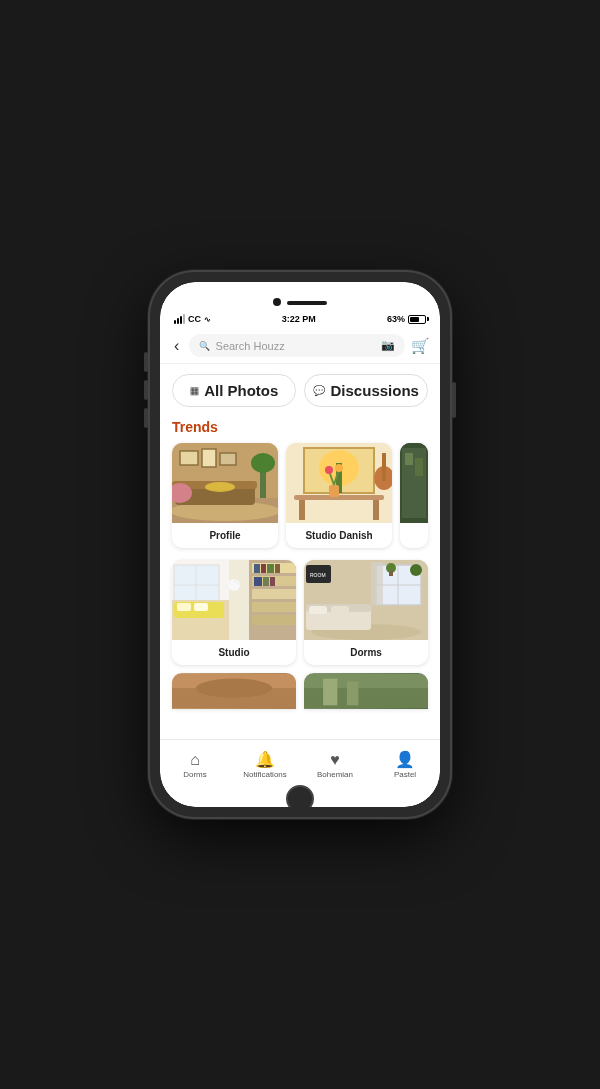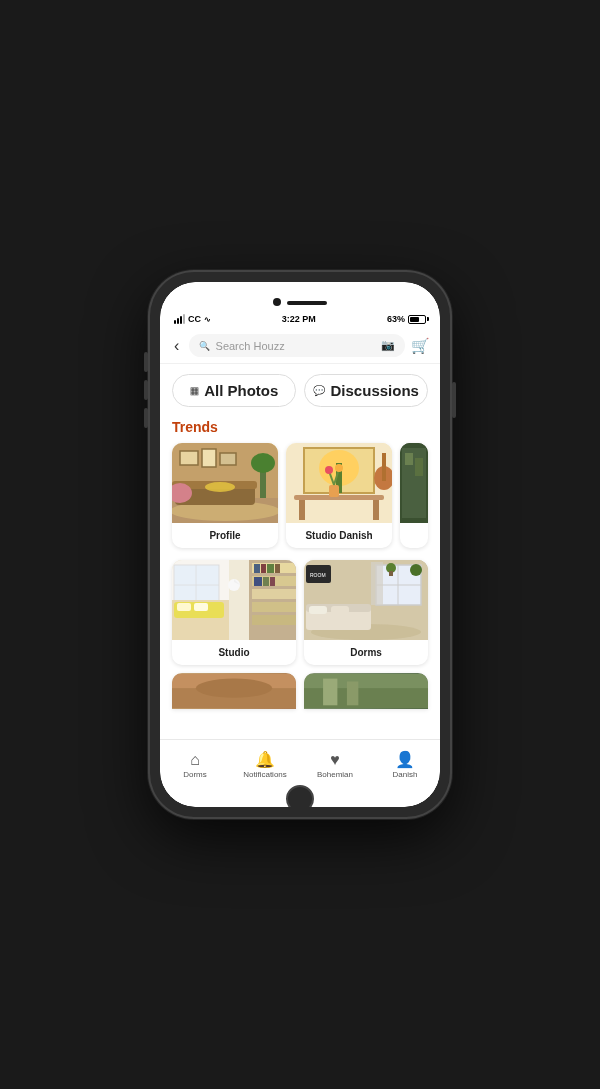--- a/index.html
+++ b/index.html
@@ -558,21 +558,21 @@
         <div class="nav-item">
           <span class="nav-icon">🔔</span>
           <span class="nav-label">Notifications</span>
         </div>
         <div class="nav-item">
           <span class="nav-icon">♥</span>
           <span class="nav-label">Bohemian</span>
         </div>
         <div class="nav-item">
           <span class="nav-icon">👤</span>
-          <span class="nav-label">Danish</span>
+          <span class="nav-label">Pastel</span>
         </div>
       </div>
 
       <div class="home-indicator">
         <div class="home-btn"></div>
       </div>
 
     </div>
   </div>
 </div>

